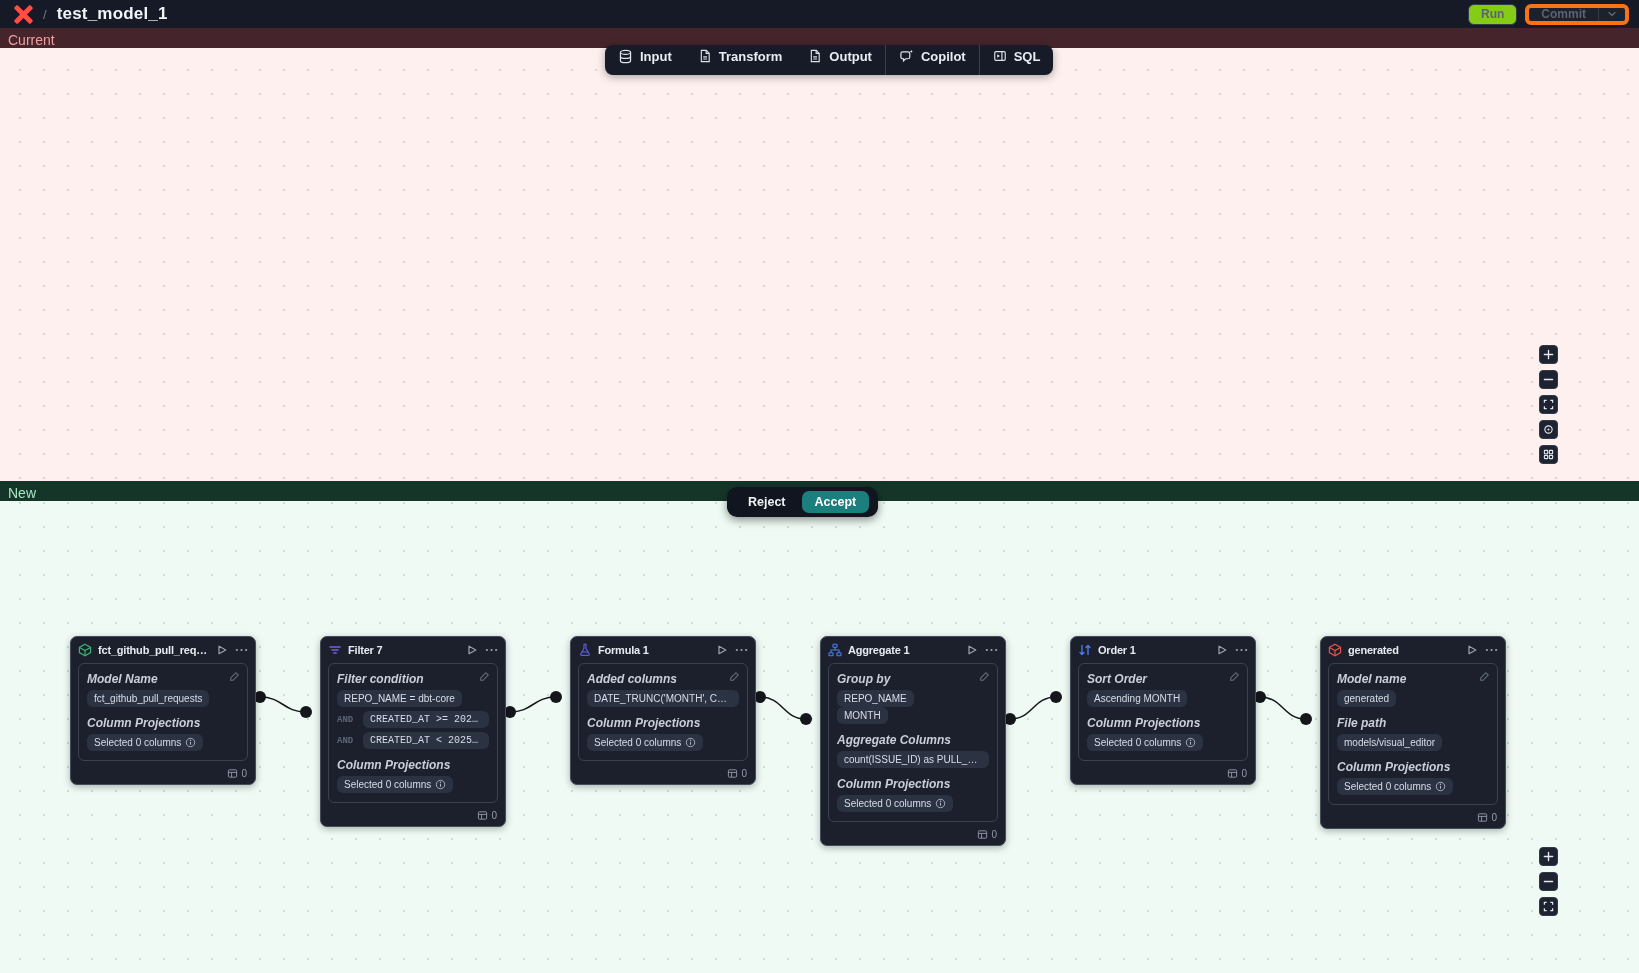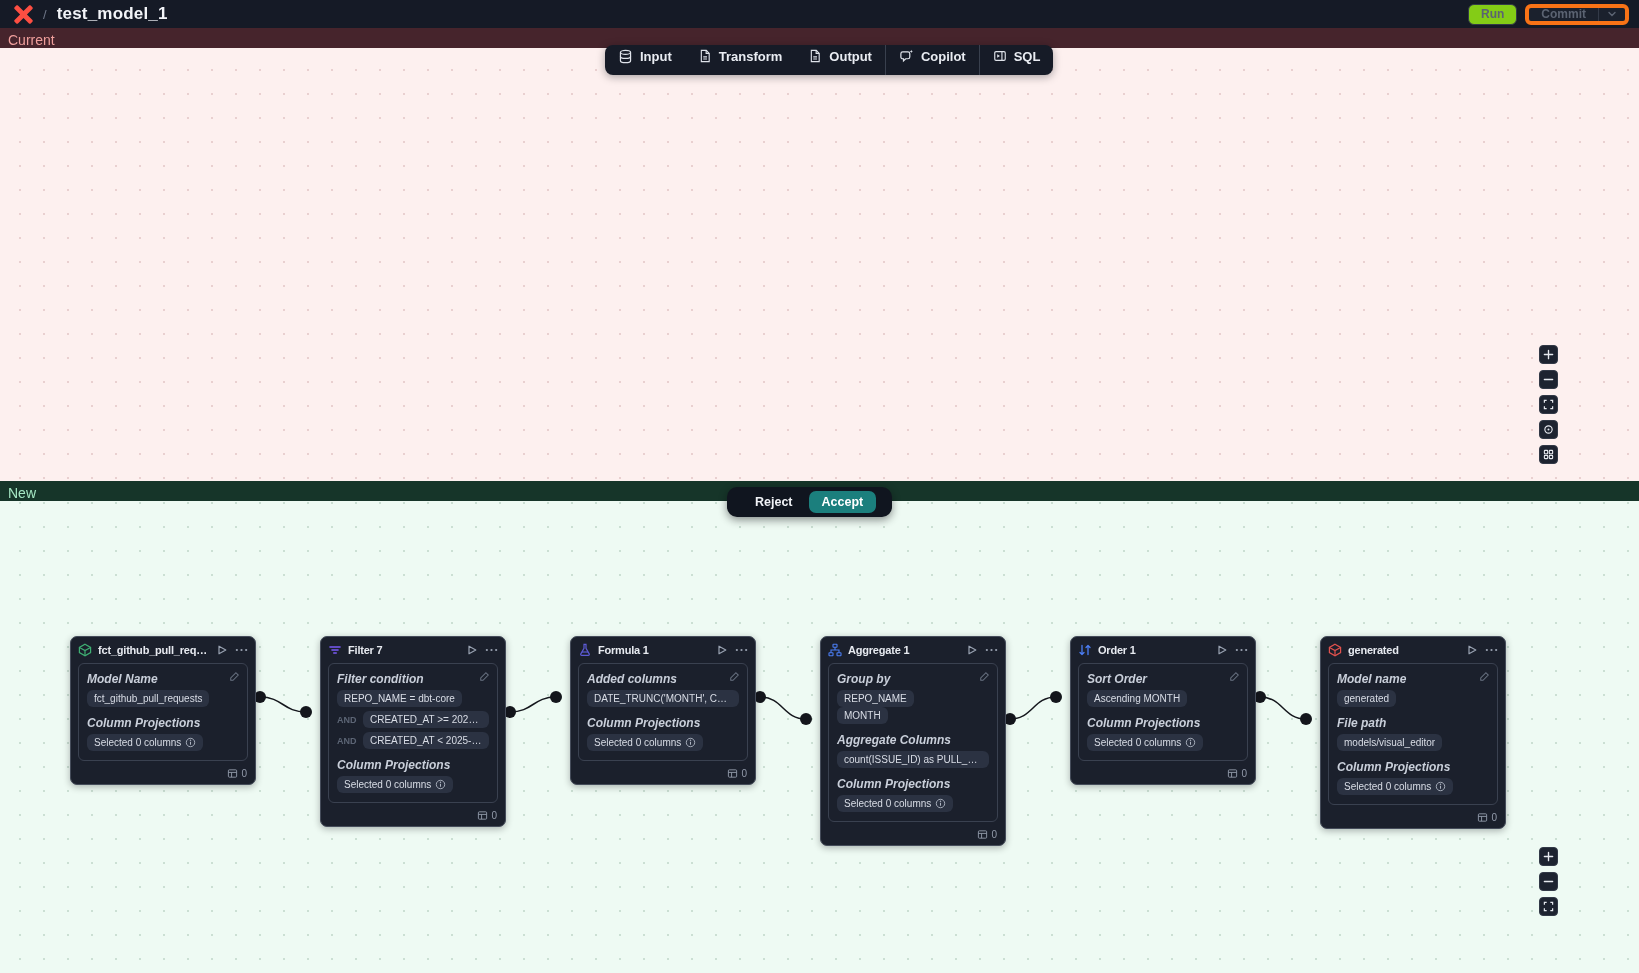--- a/index.html
+++ b/index.html
@@ -46,21 +46,21 @@
   .tool-item .ticon { color:#dfe3ea; display:flex; }
 
   
   .ctrl-stack { position:absolute; right:81px; display:flex; flex-direction:column; gap:6px; z-index:40; }
   .ctrl-top { top:345px; } .ctrl-bottom { top:847px; }
   .ctrl-btn { width:19px; height:19px; background:#1d2330; border:1px solid #323947; border-radius:4px;
               color:#e6e9ef; display:flex; align-items:center; justify-content:center; cursor:pointer; }
 
   
   .diff-actions { position:absolute; left:727px; top:487px; background:#10151f; border-radius:10px;
-                  padding:4px 16px; display:flex; align-items:center; gap:4px; z-index:45;
+                  padding:4px 9px; display:flex; align-items:center; gap:4px; z-index:45;
                   box-shadow:0 3px 9px rgba(8,10,14,.45);justify-content:center; }
   .btn-reject { background:transparent; border:none; color:#f0f2f6; font-size:12.5px; font-weight:700;
                 padding:4px 12px; font-family:"Liberation Sans",sans-serif; cursor:pointer; }
   .btn-accept { background:#1b7f7d; border:none; color:#ffffff; font-size:12.5px; font-weight:700;
                 padding:4px 13px; border-radius:7px; font-family:"Liberation Sans",sans-serif; cursor:pointer; }
 
   
   .edges { position:absolute; left:0; top:0; width:1639px; height:973px; z-index:10; pointer-events:none; }
   .edges path { stroke:#14161c; stroke-width:1.5; fill:none; }
   .edges circle { fill:#14161c; }
@@ -80,21 +80,21 @@
                padding:8px 8px 9px; }
   .pencil { position:absolute; top:7px; right:7px; color:#6a7383; cursor:pointer; }
   .section + .section { margin-top:9px; }
   .sec-label { font-size:12px; font-weight:700; color:#c9cfda; margin-bottom:4px; white-space:nowrap;font-style:italic; }
   .chip { display:flex; align-items:center; gap:4px; background:#2b3242; border-radius:6px;
           padding:3px 7px; font-size:10px; color:#d9dde6; max-width:100%; width:fit-content;
           white-space:nowrap; overflow:hidden; cursor:pointer; }
   .chip > span { overflow:hidden; text-overflow:ellipsis; }
   .chip-row + .chip-row, .chip + .chip, .chip-row { margin-top:0; }
   .stack > * + * { margin-top:4px; }
-  .and-row { display:flex; align-items:center; margin-top:4px; }
+  .and-row { display:flex; align-items:center; margin-top:4px;font-family:Liberation Mono, monospace; }
   .and-label { width:26px; flex:none; font-size:9px; font-weight:700; color:#5c6575; }
   .and-row .chip { flex:1; }
   .info-ic { color:#aeb5c2; display:flex; flex:none; }
   .node-footer { display:flex; justify-content:flex-end; align-items:center; gap:3px;
                  padding:1px 8px 5px; color:#939bab; font-size:10px; }
 </style>
 </head>
 <body>
 
 <header class="topbar">

